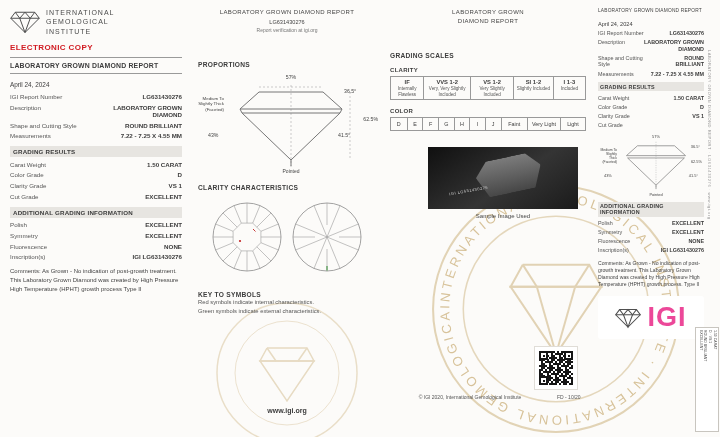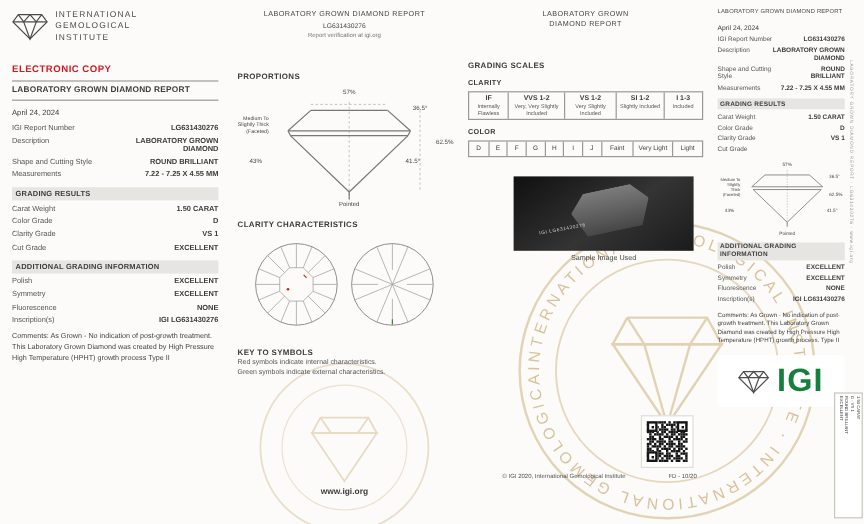--- a/index.html
+++ b/index.html
@@ -17,21 +17,21 @@
   .p2{left:198px;width:178px}
   .p3{left:390px;width:196px}
   .p4{left:598px;width:106px}
 
   .rule{border:0;border-top:1px solid #9a9a9a;margin:3px 0}
 
   
   .logo-row{display:flex;gap:6px;align-items:center}
   .logo-icon svg{width:30px;height:26px;display:block}
   .org{font-size:7px;letter-spacing:1px;line-height:1.35;color:#4a4a4a}
-  .ecopy{margin:17px 0 5px;font-size:8px;font-weight:700;color:#d11a21;letter-spacing:.4px}
+  .ecopy{margin:7px 0 5px;font-size:8px;font-weight:700;color:#d11a21;letter-spacing:.4px}
   .rpt-title{margin:4px 0;font-size:6.9px;font-weight:700;letter-spacing:.2px}
   .date{margin:7px 0 3px;font-size:6.4px}
   .r{display:flex;justify-content:space-between;gap:4px;padding:1.6px 0;font-size:6.2px;line-height:1.2}
   .r .l{color:#555}
   .r .v{font-weight:700;text-align:right;max-width:58%}
   .band{background:#e7e5e1;font-weight:700;font-size:6.2px;padding:2px 3px;margin:5px 0 2px;letter-spacing:.2px}
   .comments{margin-top:5px;font-size:6px;line-height:1.45;color:#444}
 
   
   .p2-head{text-align:center;line-height:1.5}
@@ -90,21 +90,21 @@
   .sd{position:absolute;font-size:3.9px;color:#444}
   .sd-table{left:58px;top:0;transform:translateX(-50%)}
   .sd-crown{right:2px;top:10px}
   .sd-depth{right:0;top:25px}
   .sd-pav{right:4px;top:39px}
   .sd-pdepth{left:6px;top:39px}
   .sd-girdle{left:0;top:14px;width:19px;font-size:3.4px;text-align:right;line-height:1.25}
   .sd-culet{left:58px;bottom:1px;transform:translateX(-50%)}
   .logo-box{margin-top:8px;background:#fff;display:flex;align-items:center;justify-content:center;gap:6px;padding:8px 4px;border-radius:3px}
   .logo-box svg{width:26px;height:22px}
-  .logo-box .igi{font-size:27px;font-weight:800;color:#15803d;letter-spacing:1px;line-height:1}
+  .logo-box .igi{font-size:27px;font-weight:800;color:#ec4899;letter-spacing:1px;line-height:1}
 
   
   .edge-text{position:absolute;left:707px;top:50px;height:272px;writing-mode:vertical-rl;font-size:4px;color:#999;letter-spacing:.6px;z-index:1}
   .edge-label{position:absolute;left:695px;top:327px;width:24px;height:105px;background:#fff;border:1px solid #c8c5bf;overflow:hidden;z-index:2}
   .edge-label-inner{writing-mode:vertical-rl;font-size:3.5px;line-height:1.35;padding:2px;color:#444}
   .edge-label-inner span{display:block}
 </style>
 </head>
 <body>
 

